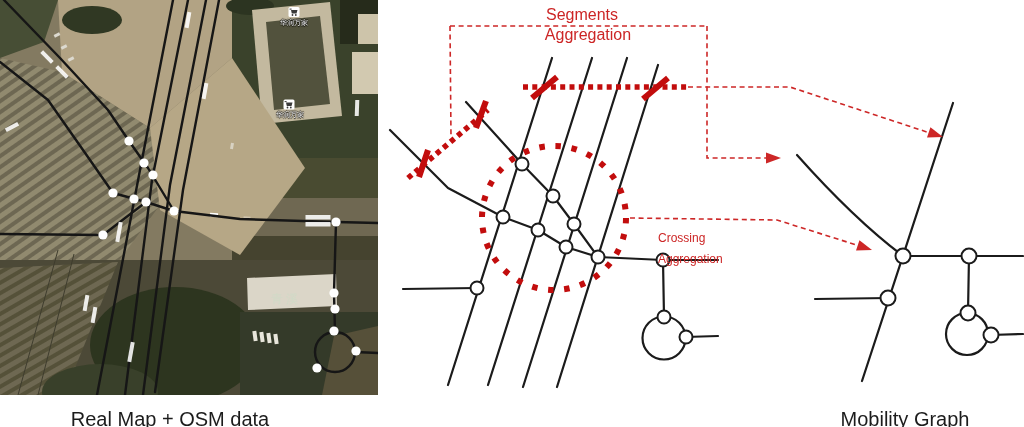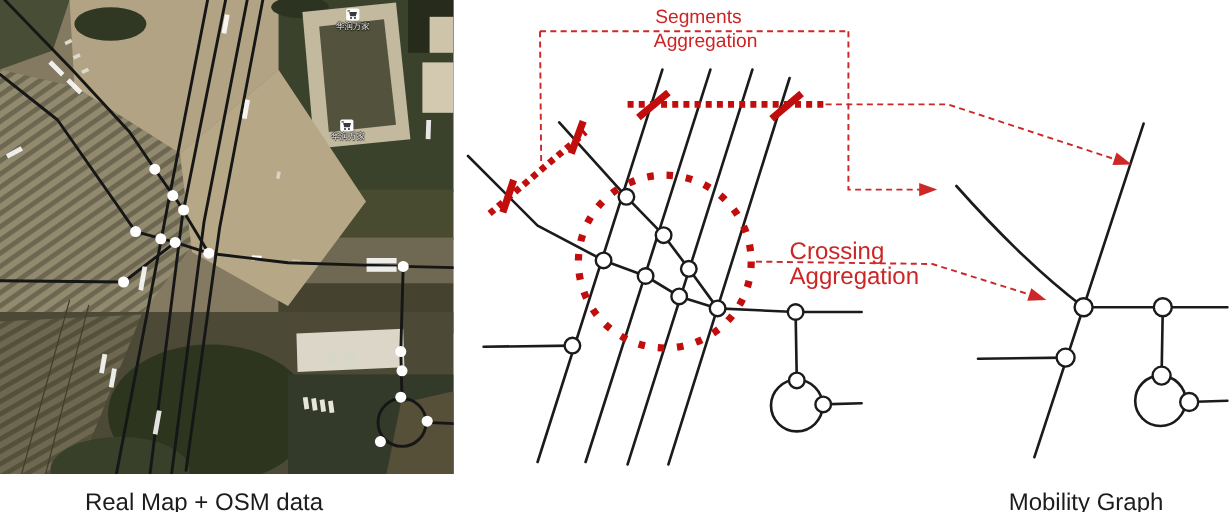--- a/index.html
+++ b/index.html
@@ -4,22 +4,22 @@
 <style>
   html,body{margin:0;padding:0;background:#fff;}
   .fig{position:relative;width:1024px;height:427px;background:#fff;overflow:hidden;
        font-family:"Liberation Sans",sans-serif;}
   .fig svg{position:absolute;left:0;top:0;}
   #map-svg{left:0;top:0;}
   .cap{position:absolute;top:408px;transform:translateX(-50%);font-size:20px;
        color:var(--caption,#1c1c1c);white-space:nowrap;}
   .rl{position:absolute;transform:translateX(-50%);font-size:16px;line-height:1;
       color:var(--red-text,#cc2525);white-space:nowrap;}
-  .rl2{position:absolute;font-size:20px;line-height:1;color:var(--red-text,#cc2525);
-      white-space:nowrap;}
+  .rl2{position:absolute;font-size:12px;line-height:1;color:var(--red-text,#cc2525);
+      white-space:nowrap;margin-top:32px;}
   .store{position:absolute;transform:translateX(-50%);font-size:7px;line-height:1;color:#fff;
       white-space:nowrap;text-shadow:0 0 1px #000,0 1px 1px #000,0 -1px 1px #000;}
   .qingxi{position:absolute;font-size:12px;letter-spacing:3px;color:rgba(208,218,198,0.95);
       white-space:nowrap;}
   
   .road{fill:none;stroke:var(--road,#1b1b1b);stroke-width:2.2;stroke-linecap:round;stroke-linejoin:round;}
   .mroad{fill:none;stroke:#161616;stroke-width:2.4;stroke-linecap:round;stroke-linejoin:round;}
   .mrail{fill:none;stroke:#3f3d2e;stroke-width:1;}
   .node{fill:#fff;stroke:var(--road,#1b1b1b);stroke-width:2;}
   .mnode{fill:#fff;stroke:none;}

